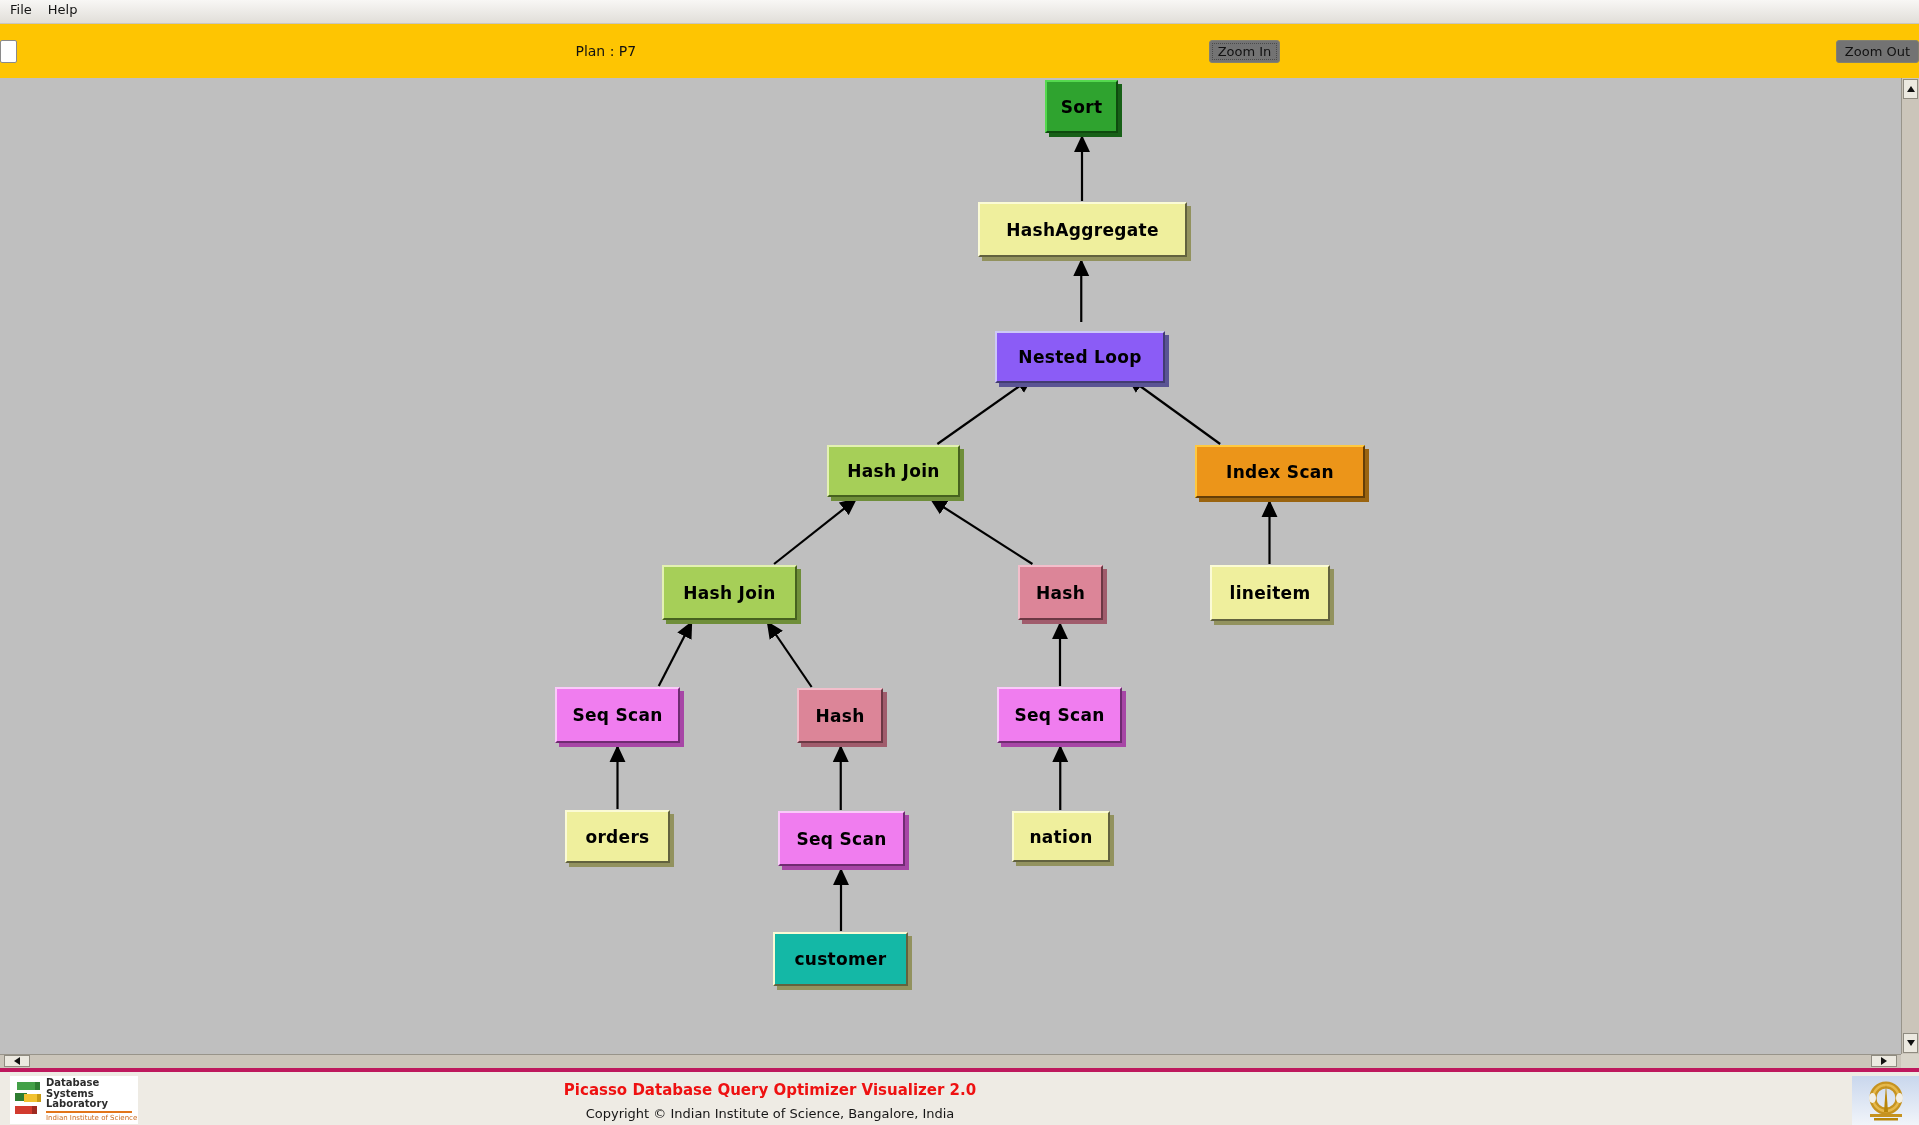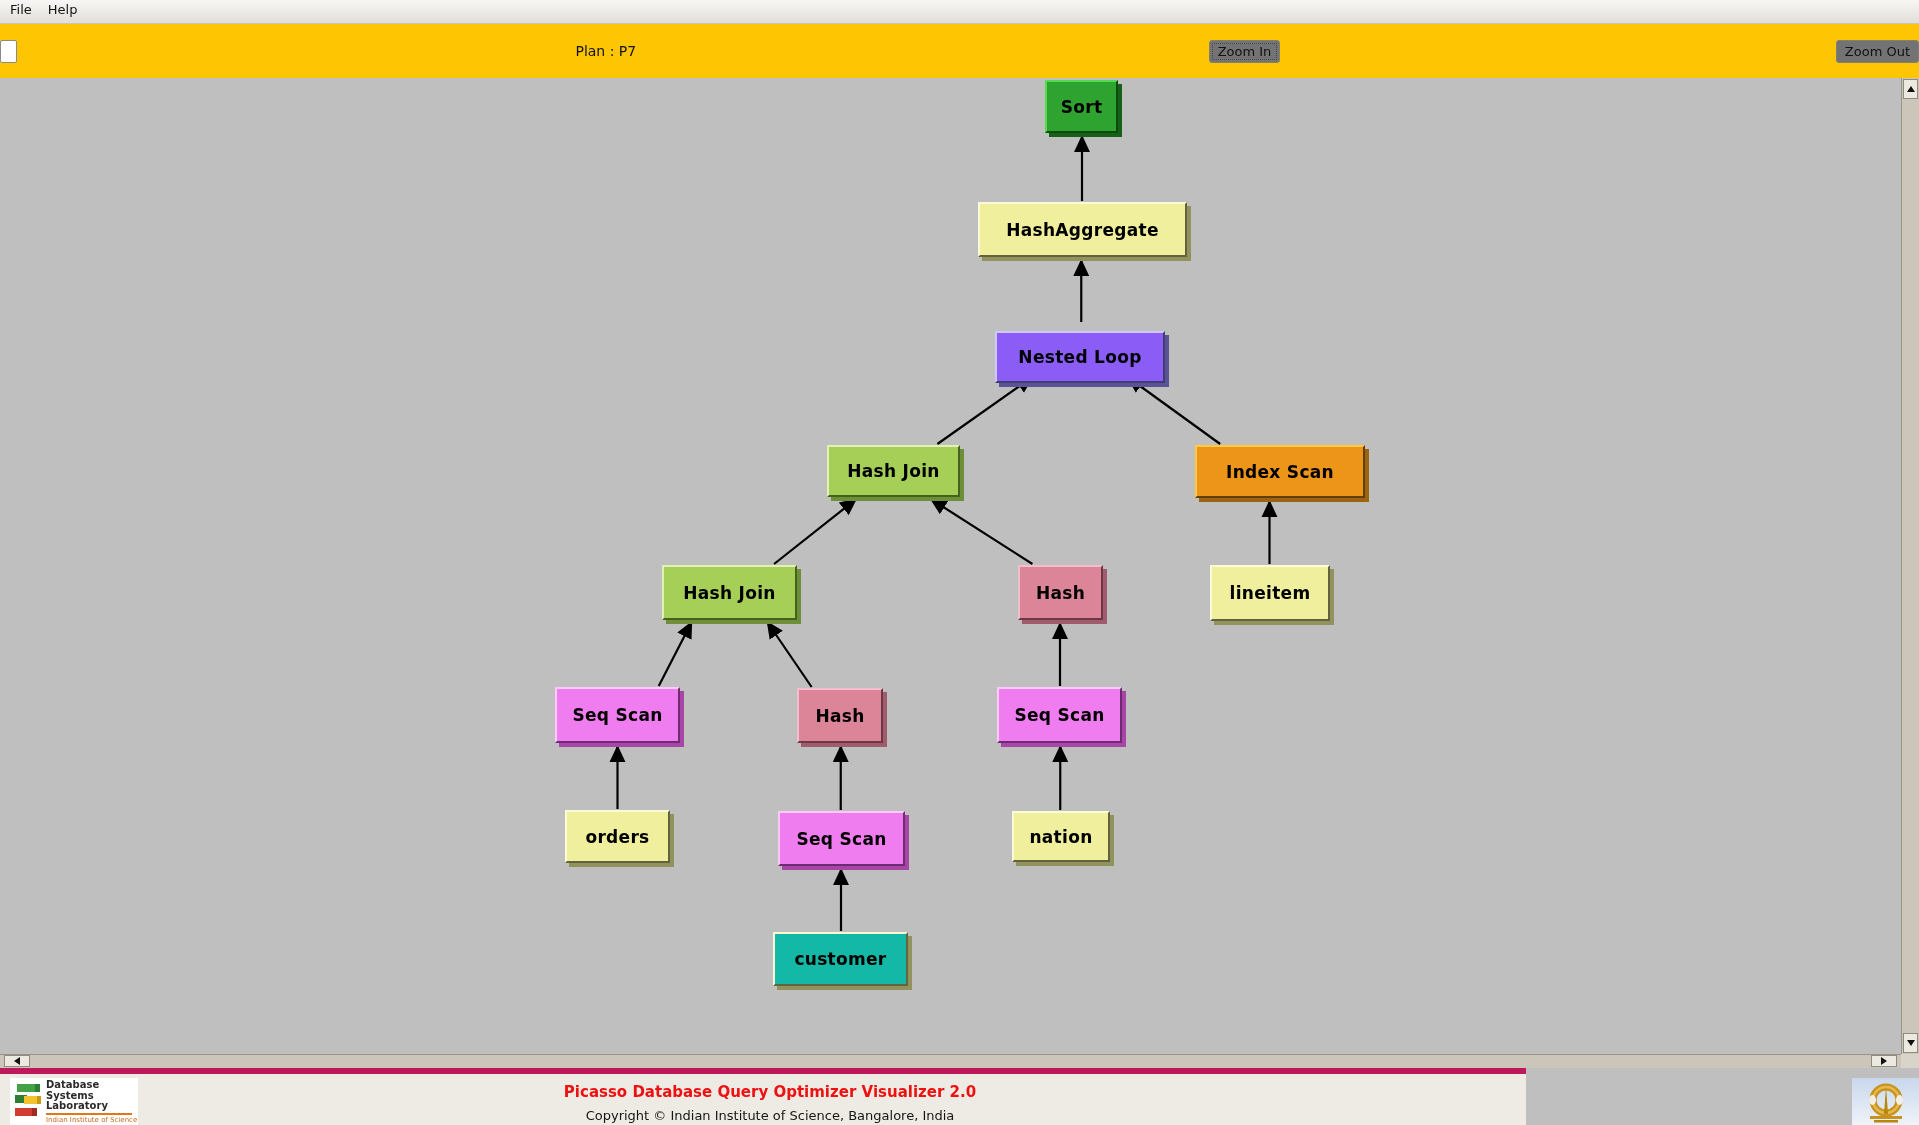--- a/index.html
+++ b/index.html
@@ -33,22 +33,22 @@
   .vscroll .sb-btn{left:1px;width:15px;height:20px;}
   .sb-up{top:1px;} .sb-down{bottom:1px;}
   .hscroll .sb-btn{top:0;width:26px;height:12px;}
   .sb-left{left:4px;} .sb-right{right:4px;}
   .tri-up{width:0;height:0;border-left:4px solid transparent;border-right:4px solid transparent;border-bottom:6px solid #111;}
   .tri-down{width:0;height:0;border-left:4px solid transparent;border-right:4px solid transparent;border-top:6px solid #111;}
   .tri-left{width:0;height:0;border-top:4px solid transparent;border-bottom:4px solid transparent;border-right:6px solid #111;}
   .tri-right{width:0;height:0;border-top:4px solid transparent;border-bottom:4px solid transparent;border-left:6px solid #111;}
   .sb-corner{position:absolute;left:1901px;top:1054px;width:18px;height:14px;background:#D8D4C9;}
   
-  .footer{position:absolute;top:1068px;left:0;width:1526px;height:57px;background:#EEEBE4;
-    border-top:6px solid #be185d;box-sizing:border-box;}
+  .footer{position:absolute;top:1068px;left:0;width:1919px;height:57px;background:#EEEBE4;
+    border-top:4px solid #be185d;box-sizing:border-box;}
   .dsl-box{position:absolute;left:10px;top:4px;width:128px;height:48px;background:#FFFFFF;
     display:flex;align-items:center;padding-left:3px;box-sizing:border-box;}
   .dsl-text{margin-left:3px;}
   .dsl-line{font-size:10px;font-weight:bold;color:#2B2B2B;line-height:10.5px;}
   .dsl-rule{height:2px;background:#E2761B;margin:1px 0;width:86px;}
   .dsl-sub{font-size:7px;color:#C96A1E;white-space:nowrap;}
   .footer-text{position:absolute;left:0;top:0;width:1540px;text-align:center;}
   .footer-title{margin-top:9px;font-size:15px;font-weight:bold;color:#EE1111;}
   .footer-copy{margin-top:7px;font-size:13px;color:#161616;}
   .iisc-box{position:absolute;left:1852px;top:4px;width:67px;height:50px;

